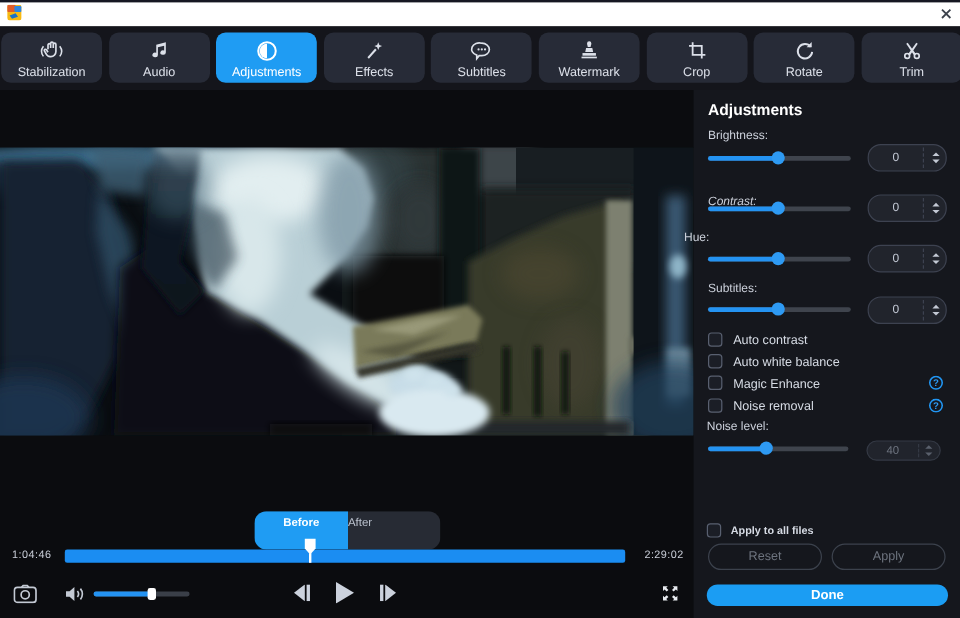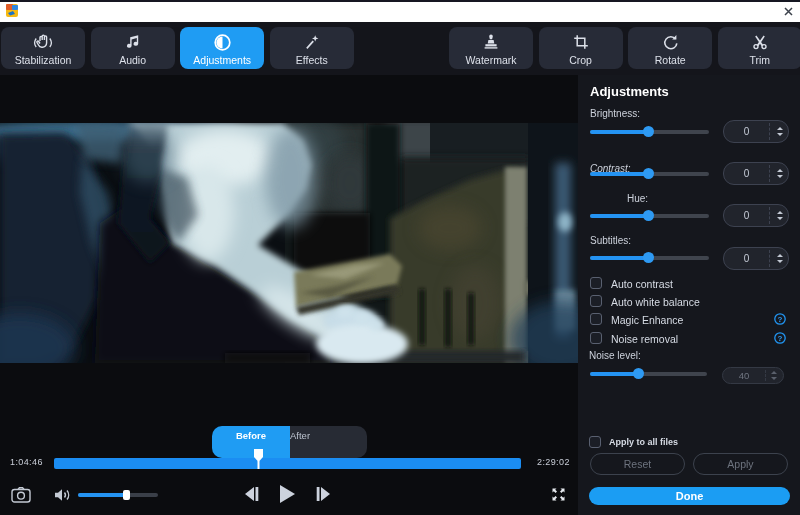--- a/index.html
+++ b/index.html
@@ -75,20 +75,31 @@
   </div>
   <div class="tab" style="left:269.8px;">
     <div class="ic">
         <svg width="18" height="18" viewBox="0 0 18 18" fill="#dce0e9">
       <path d="M3.2 14.8 L9.6 7.4 l1.3 1.3 -6.5 7.3 z"></path>
       <path d="M12.2 2.2 l0.9 2.3 2.3 0.9 -2.3 0.9 -0.9 2.3 -0.9 -2.3 -2.3 -0.9 2.3 -0.9 z"></path>
     </svg>
       </div>
     <div class="lb">Effects</div>
   </div>
+  <div class="tab" style="left:359.4px;">
+    <div class="ic">
+        <svg width="19" height="19" viewBox="0 0 19 19" fill="none" stroke="#dce0e9" stroke-width="1.4">
+      <path d="M9.5 3 a6.3 5.2 0 0 1 0 10.4 h-2.2 l-2 2.4 v-2.9 a6.3 5.2 0 0 1 4.2 -9.9 z"></path>
+      <circle cx="6.8" cy="8.2" r="0.9" fill="#dce0e9" stroke="none"></circle>
+      <circle cx="9.5" cy="8.2" r="0.9" fill="#dce0e9" stroke="none"></circle>
+      <circle cx="12.2" cy="8.2" r="0.9" fill="#dce0e9" stroke="none"></circle>
+    </svg>
+      </div>
+    <div class="lb">Subtitles</div>
+  </div>
   <div class="tab" style="left:449px;">
     <div class="ic">
         <svg width="18" height="18" viewBox="0 0 18 18" fill="#dce0e9">
       <path d="M7.2 3.2 a1.8 1.8 0 0 1 3.6 0 c0 1.2 -0.6 1.8 -0.6 3 h-2.4 c0 -1.2 -0.6 -1.8 -0.6 -3 z"></path>
       <path d="M6.4 7 h5.2 l0.7 3.4 h-6.6 z"></path>
       <rect x="3.4" y="11.2" width="11.2" height="2.2"></rect>
       <rect x="2.6" y="14.2" width="12.8" height="1.4"></rect>
     </svg>
       </div>
     <div class="lb">Watermark</div>
@@ -276,21 +287,21 @@
 <div class="track" style="left:590px;top:172px;width:119px;background:#3f444d;"></div>
 <div class="track" style="left:590px;top:172px;width:58px;background:#2493f2;"></div>
 <div class="thumb" style="left:643px;top:168px;"></div>
 <div class="spin" style="left:723px;top:162px;">
     <div class="val">0</div>
     <div class="sep"></div>
     <div class="up"></div>
     <div class="dn"></div>
   </div>
 
-<div class="panel-label" style="left:583px;top:193px;padding-left:44px;">Hue:</div>
+<div class="panel-label" style="left:570px;top:193px;">Hue:</div>
 <div class="track" style="left:590px;top:214px;width:119px;background:#3f444d;"></div>
 <div class="track" style="left:590px;top:214px;width:58px;background:#2493f2;"></div>
 <div class="thumb" style="left:643px;top:210px;"></div>
 <div class="spin" style="left:723px;top:204px;">
     <div class="val">0</div>
     <div class="sep"></div>
     <div class="up"></div>
     <div class="dn"></div>
   </div>
 

